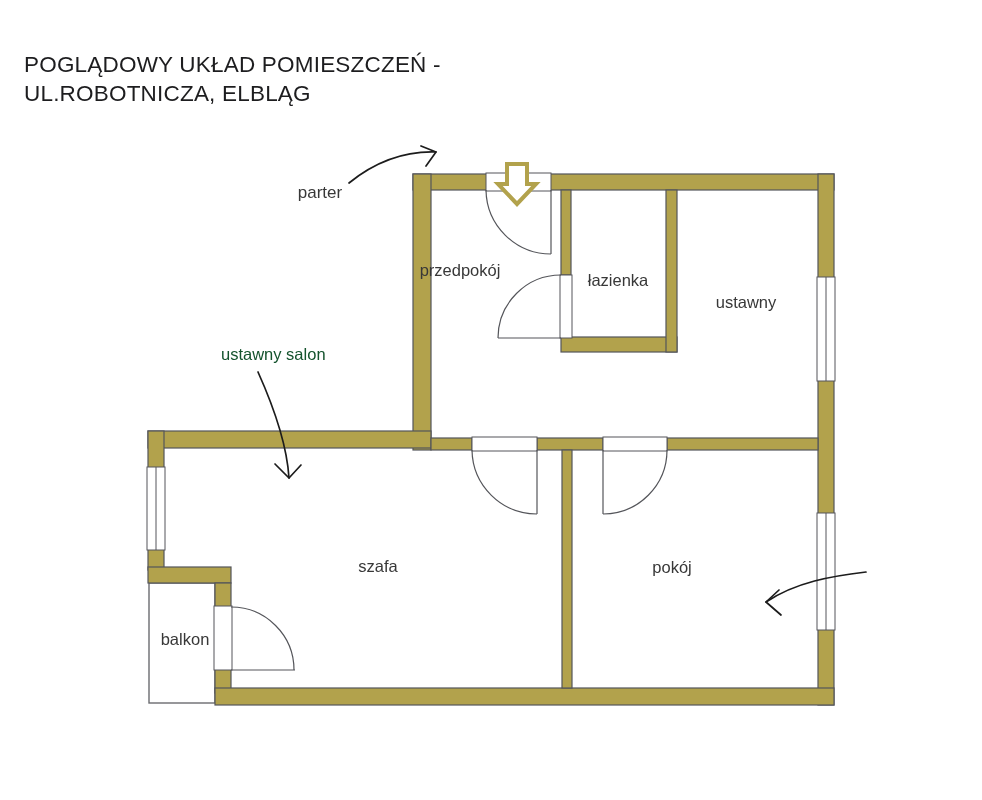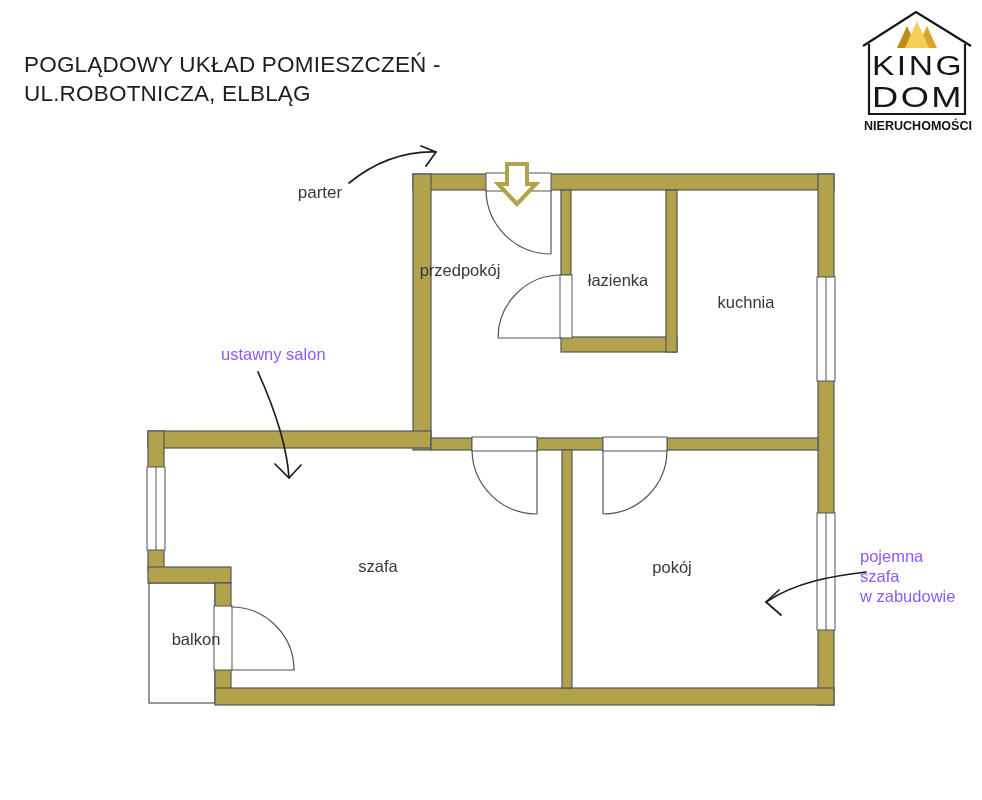--- a/index.html
+++ b/index.html
@@ -3,21 +3,21 @@
 <meta charset="utf-8">
 <style>
   html,body{margin:0;padding:0;background:#ffffff;}
   .canvas{position:relative;width:982px;height:709px;background:#ffffff;overflow:hidden;
           font-family:"Liberation Sans",sans-serif;}
   .plan-svg{position:absolute;left:0;top:0;}
   .page-title{position:absolute;left:24px;top:50px;font-size:22.5px;line-height:29px;
               color:#1d1d1f;white-space:pre-line;letter-spacing:.2px;}
   .room-label{position:absolute;transform:translate(-50%,-50%);font-size:16.5px;color:#383838;
               white-space:nowrap;}
-  .note-label{position:absolute;font-size:16.5px;color:#8b5cf6;white-space:pre-line;line-height:20px;}
+  .note-label{position:absolute;font-size:16.5px;color:#14532d;white-space:pre-line;line-height:20px;}
   .logo{position:absolute;left:848px;top:6px;width:130px;height:132px;}
 </style>
 </head>
 <body>
 
 <div class="canvas">
 
   <svg class="plan-svg" width="982" height="800" viewBox="0 0 982 800">
 
     <rect x="149" y="583" width="66" height="120" fill="#ffffff" stroke="#6b6c70" stroke-width="1.4"></rect>
@@ -82,41 +82,22 @@
       <path d="M866,572 C832,576 796,582 766,602"></path>
       <path d="M766,602 L779,590 M766,602 L781,615"></path>
     </g>
   </svg>
 
   <div class="page-title">POGLĄDOWY UKŁAD POMIESZCZEŃ -
 UL.ROBOTNICZA, ELBLĄG</div>
 
   <div class="room-label" style="left:460px;top:270px">przedpokój</div>
   <div class="room-label" style="left:618px;top:280px">łazienka</div>
-  <div class="room-label" style="left:746px;top:302px">kuchnia</div>
+  <div class="room-label" style="left:746px;top:302px">ustawny</div>
   <div class="room-label" style="left:378px;top:566px">szafa</div>
   <div class="room-label" style="left:672px;top:567px">pokój</div>
-  <div class="room-label" style="left:196px;top:639px">balkon</div>
+  <div class="room-label" style="left:185px;top:639px">balkon</div>
 
   <div class="room-label" style="left:320px;top:193px;font-size:17px">parter</div>
   <div class="note-label" style="left:221px;top:344px">ustawny salon</div>
-  <div class="note-label" style="left:860px;top:546px">pojemna
-szafa
-w zabudowie</div>
 
-  <div class="logo">
-    <svg width="130" height="132" viewBox="848 6 130 132">
-      <g fill="none" stroke="#151515" stroke-width="2.2">
-        <polyline points="863,46 916,12 971,46"></polyline>
-        <path d="M869,44 V114 H965 V44"></path>
-      </g>
-      <g stroke="none">
-        <polygon points="897,48 907,26 917,48" fill="#bd8d15"></polygon>
-        <polygon points="917,48 927,26 937,48" fill="#d7a62a"></polygon>
-        <polygon points="905,48 917,21 929,48" fill="#f3cf56"></polygon>
-      </g>
-      <text x="918" y="75" text-anchor="middle" textLength="92" lengthAdjust="spacingAndGlyphs" font-family="Liberation Sans, sans-serif" font-size="27" letter-spacing="2" fill="#151515">KING</text>
-      <text x="918" y="107" text-anchor="middle" textLength="92" lengthAdjust="spacingAndGlyphs" font-family="Liberation Sans, sans-serif" font-size="29" letter-spacing="2" fill="#151515">DOM</text>
-      <text x="918" y="130" text-anchor="middle" textLength="108" lengthAdjust="spacingAndGlyphs" font-family="Liberation Sans, sans-serif" font-size="13" font-weight="bold" fill="#111111">NIERUCHOMOŚCI</text>
-    </svg>
-  </div>
 
 </div>
 
 </body></html>

